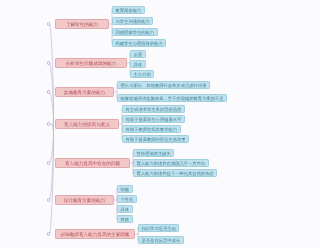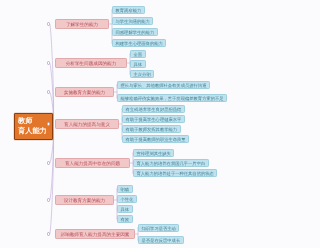--- a/index.html
+++ b/index.html
@@ -135,24 +135,20 @@
       <path d="M 117 199 L 117 199" fill="none" stroke="#c6b4db" stroke-width="0.7" stroke-linecap="round"></path>
       <path d="M 117 209 L 117 209" fill="none" stroke="#c6b4db" stroke-width="0.7" stroke-linecap="round"></path>
       <path d="M 117 219 L 117 219" fill="none" stroke="#c6b4db" stroke-width="0.7" stroke-linecap="round"></path>
       <path d="M 53 126 C 55 142.2, 51.35 234, 50 234" fill="none" stroke="#c6b4db" stroke-width="0.7" stroke-linecap="round"></path>
       <path d="M 135 234 L 138 234" fill="none" stroke="#c6b4db" stroke-width="0.7" stroke-linecap="round"></path>
       <path d="M 138 228 L 138 240" fill="none" stroke="#c6b4db" stroke-width="0.7" stroke-linecap="round"></path>
       <path d="M 138 228 L 138 228" fill="none" stroke="#c6b4db" stroke-width="0.7" stroke-linecap="round"></path>
       <path d="M 138 240 L 138 240" fill="none" stroke="#c6b4db" stroke-width="0.7" stroke-linecap="round"></path>
     </svg>
 
-  <div class="node root" id="root-node" style="left:14px; top:113px; width:39px; height:27px;">
-    <span>教师</span>
-    <span>育人能力</span>
-  </div>
 
 <div class="handle" style="left: 46.8px; top: 22.4px;"></div>
     <div class="node lvl1" style="left: 55px; top: 19px; width: 54px;">
       <span>了解学生的能力</span>
     </div>
     <div class="node lvl2" style="left: 112px; top: 6px;">
       <span>教育观察能力</span>
     </div>
     <div class="node lvl2" style="left: 112px; top: 17px;">
       <span>与学生沟通的能力</span>

